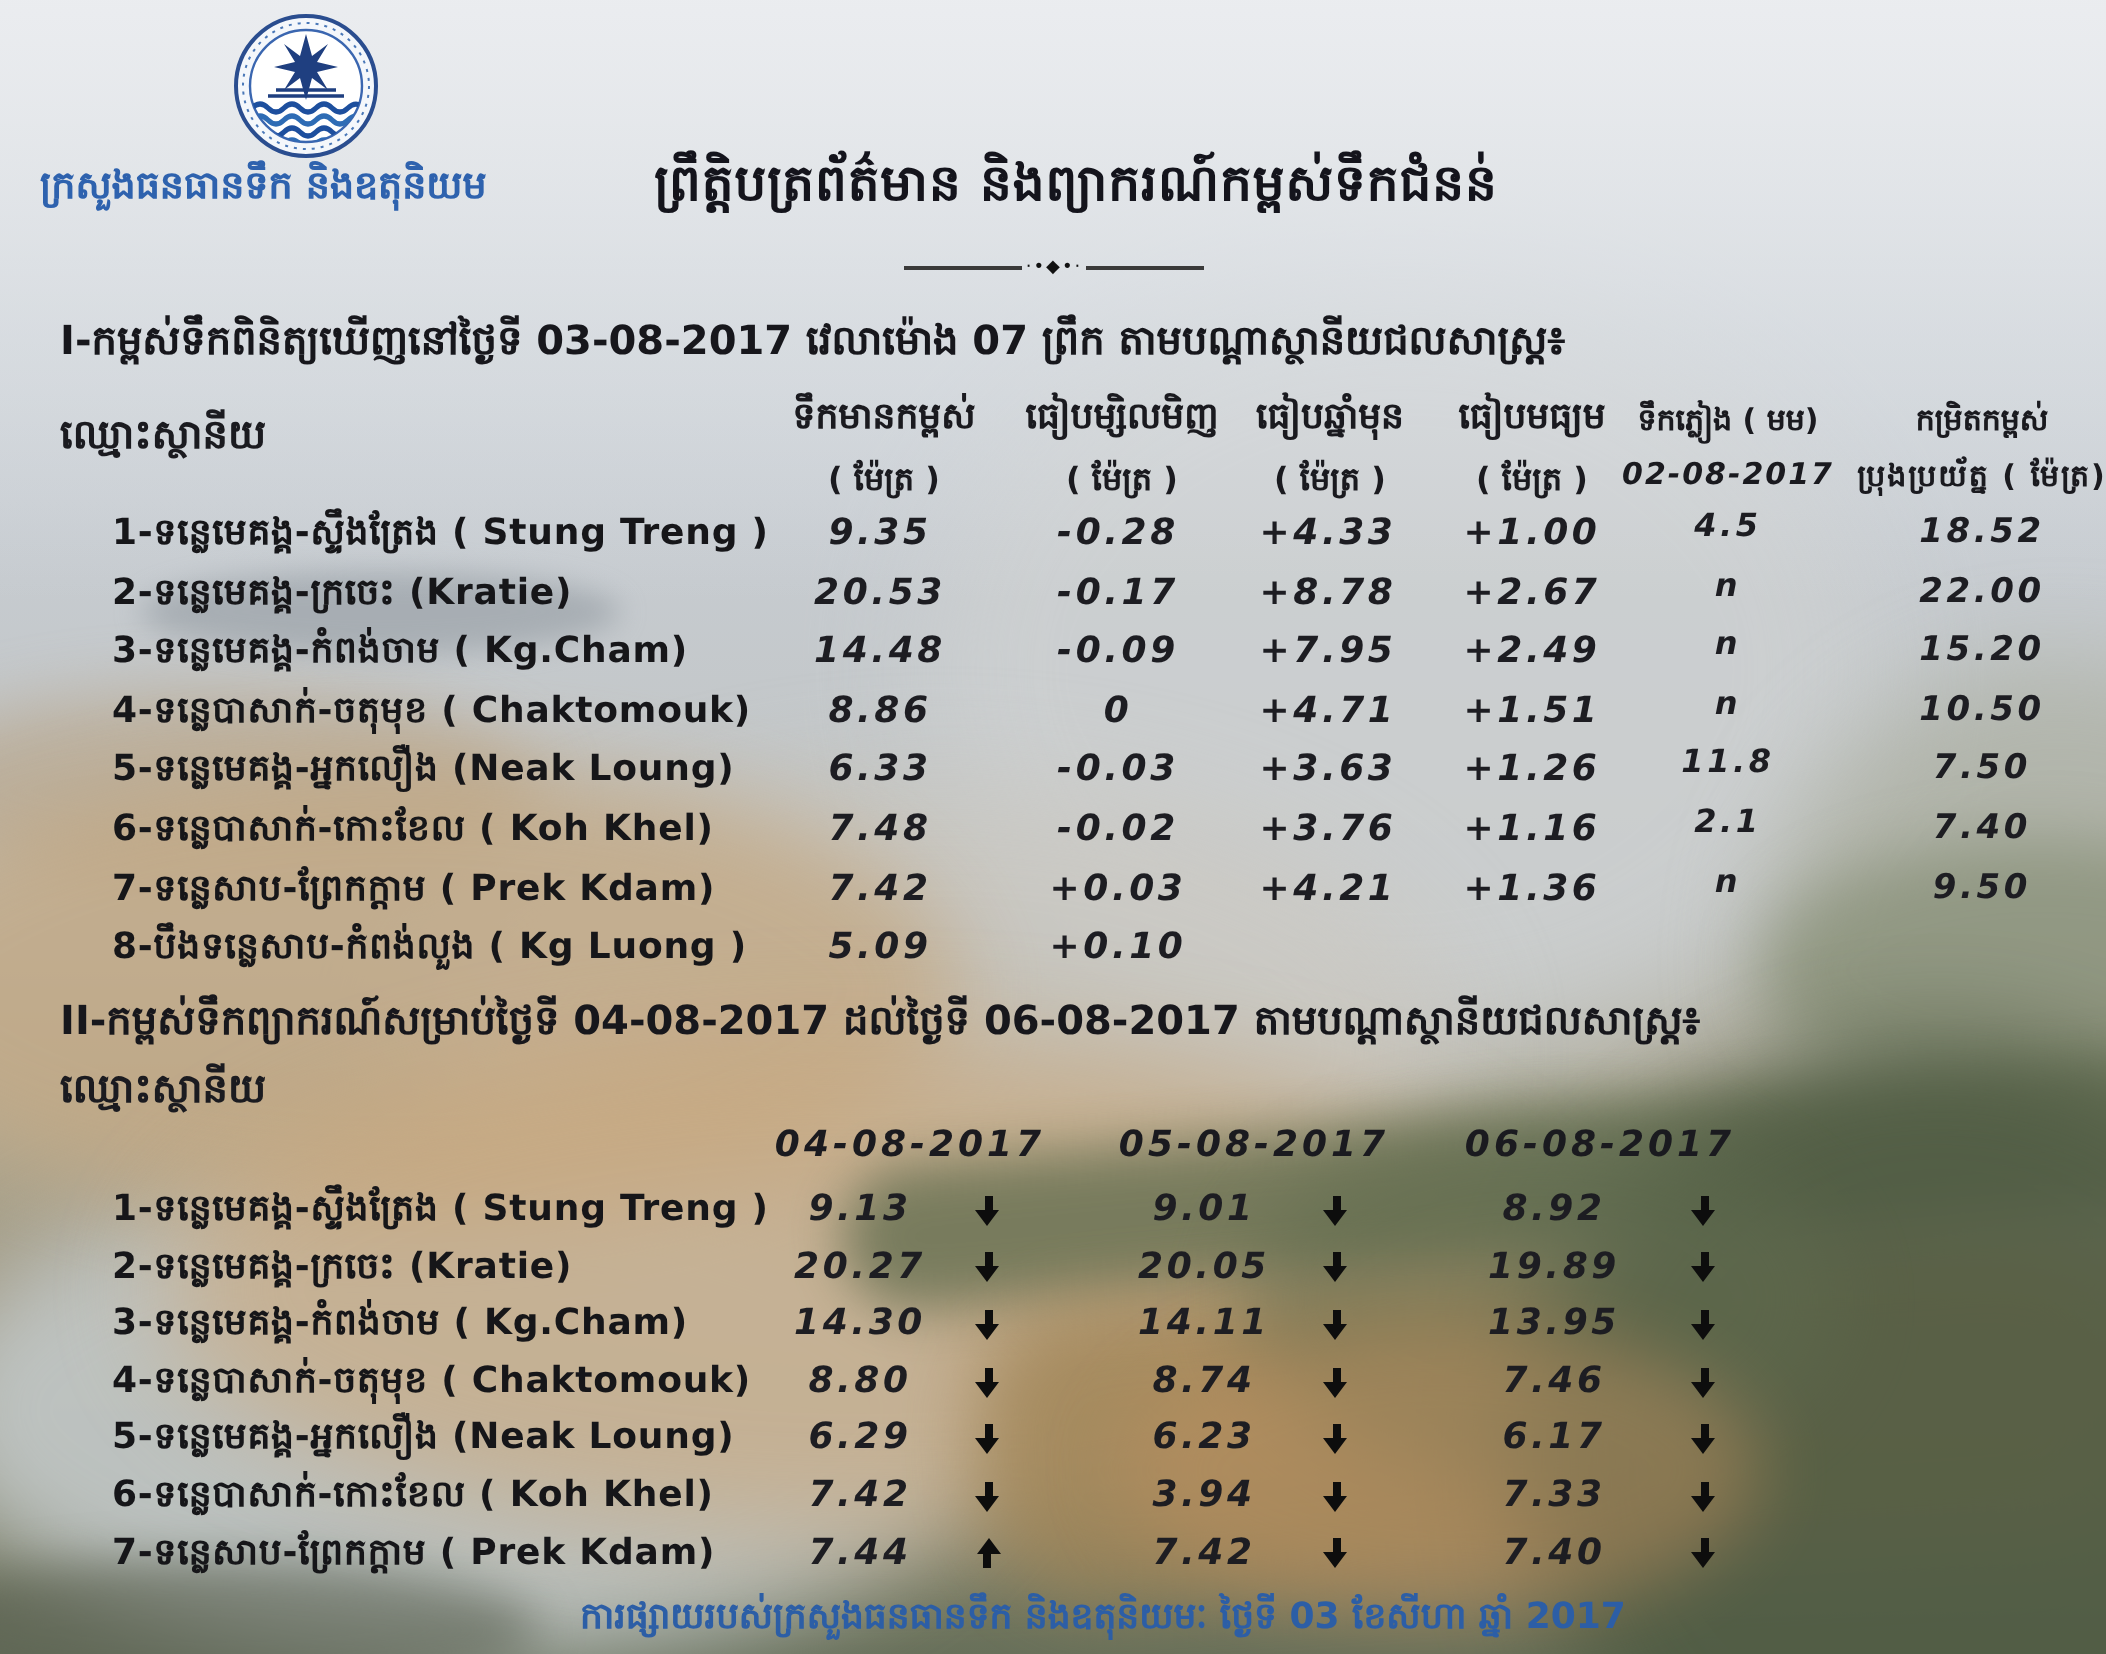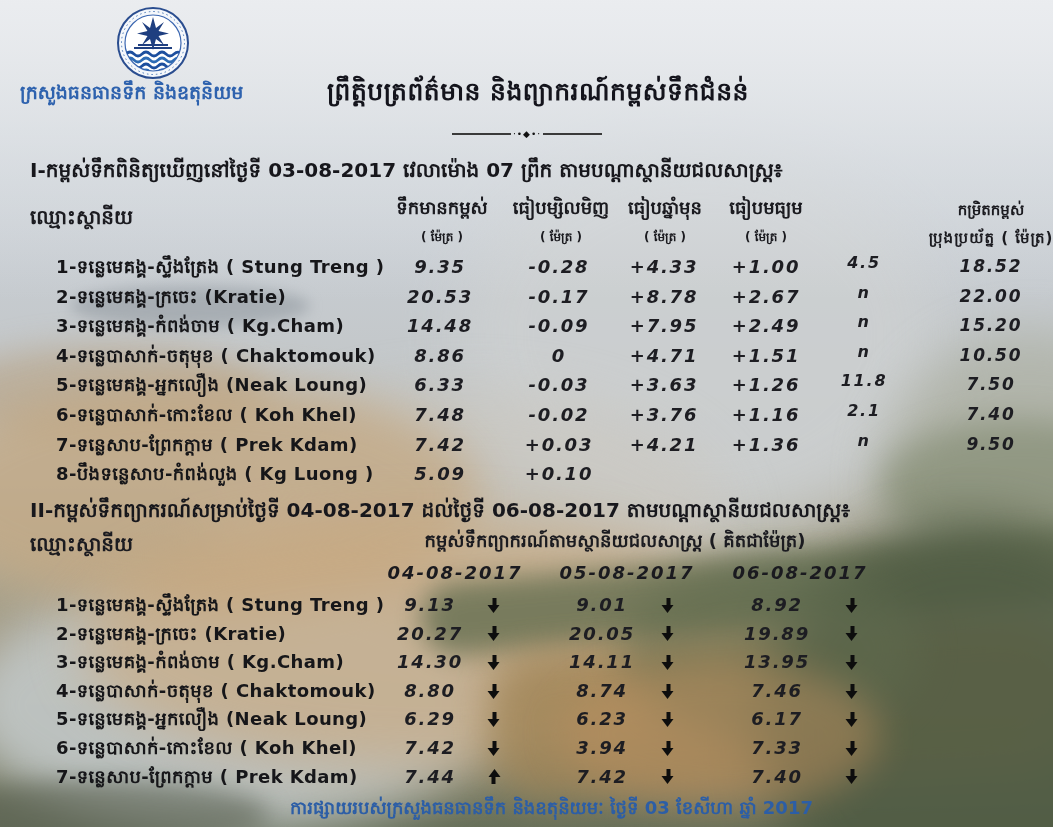--- a/index.html
+++ b/index.html
@@ -41,21 +41,21 @@
   .ornament{position:absolute;left:452px;top:128px;width:150px;height:12px;display:flex;
     align-items:center;justify-content:center;color:#1c1c1c;}
   .orn-line{flex:1;height:1.5px;background:#3a3a3a;}
   .orn-dots{font-size:9px;letter-spacing:1px;line-height:10px;padding:0 2px;color:#111;}
 
   
   .s1-heading{position:absolute;left:30px;top:157px;width:760px;font-size:20px;font-weight:700;color:#17171c;}
   .col-station-1{position:absolute;left:30px;top:204px;font-size:20px;font-weight:700;}
   .colhead{position:absolute;text-align:center;transform:translateX(-50%);font-weight:700;color:#1a1a1f;}
   .colhead .l1{display:block;font-size:18px;white-space:nowrap;}
-  .colhead .l2{display:block;font-size:12px;margin-top:6px;white-space:nowrap;}
+  .colhead .l2{display:block;font-size:16px;margin-top:6px;white-space:nowrap;}
   .colhead.small .l1{font-size:15px;}
   .colhead.small .l2{font-size:15px;font-weight:600;letter-spacing:1px;}
   .ch-level{left:442px;top:196px;}
   .ch-yst{left:561px;top:196px;}
   .ch-lyr{left:665px;top:196px;}
   .ch-avg{left:766px;top:196px;}
   .ch-rain{left:864px;top:200px;}
   .ch-alert{left:991px;top:200px;}
   .ch-rain .l2{font-style:italic;}
   .s1-rows{position:absolute;left:0;top:252px;width:1053px;}
@@ -153,20 +153,24 @@
     <span class="l2">( ម៉ែត្រ )</span>
   </div>
   <div class="colhead ch-lyr">
     <span class="l1">ធៀបឆ្នាំមុន</span>
     <span class="l2">( ម៉ែត្រ )</span>
   </div>
   <div class="colhead ch-avg">
     <span class="l1">ធៀបមធ្យម</span>
     <span class="l2">( ម៉ែត្រ )</span>
   </div>
+  <div class="colhead small ch-rain">
+    <span class="l1">ទឹកភ្លៀង ( មម)</span>
+    <span class="l2">02-08-2017</span>
+  </div>
   <div class="colhead small ch-alert">
     <span class="l1">កម្រិតកម្ពស់</span>
     <span class="l2">ប្រុងប្រយ័ត្ន ( ម៉ែត្រ)</span>
   </div>
 
   <div class="s1-rows">
       <div class="s1row">
         <div class="st">1-ទន្លេមេគង្គ-ស្ទឹងត្រែង ( Stung Treng )</div>
         <div class="num c-level">9.35</div>
         <div class="num c-yst">-0.28</div>
@@ -231,21 +235,20 @@
       </div>
       <div class="s1row">
         <div class="st">8-បឹងទន្លេសាប-កំពង់លួង ( Kg Luong )</div>
         <div class="num c-level">5.09</div>
         <div class="num c-yst">+0.10</div>
       </div>
     </div>
 
   <div class="s2-heading">II-កម្ពស់ទឹកព្យាករណ៍សម្រាប់ថ្ងៃទី 04-08-2017 ដល់ថ្ងៃទី 06-08-2017 តាមបណ្ដាស្ថានីយជលសាស្ត្រ៖</div>
   <div class="col-station-2">ឈ្មោះស្ថានីយ</div>
-  <div class="col-forecast">កម្ពស់ទឹកព្យាករណ៍តាមស្ថានីយជលសាស្ត្រ ( គិតជាម៉ែត្រ)</div>
   <div class="fdate fd0">04-08-2017</div>
   <div class="fdate fd1">05-08-2017</div>
   <div class="fdate fd2">06-08-2017</div>
 
   <div class="s2-rows">
       <div class="s2row">
         <div class="st">1-ទន្លេមេគង្គ-ស្ទឹងត្រែង ( Stung Treng )</div>
         <div class="num v0">9.13</div>
         <span class="arr a0"></span>
         <div class="num v1">9.01</div>

